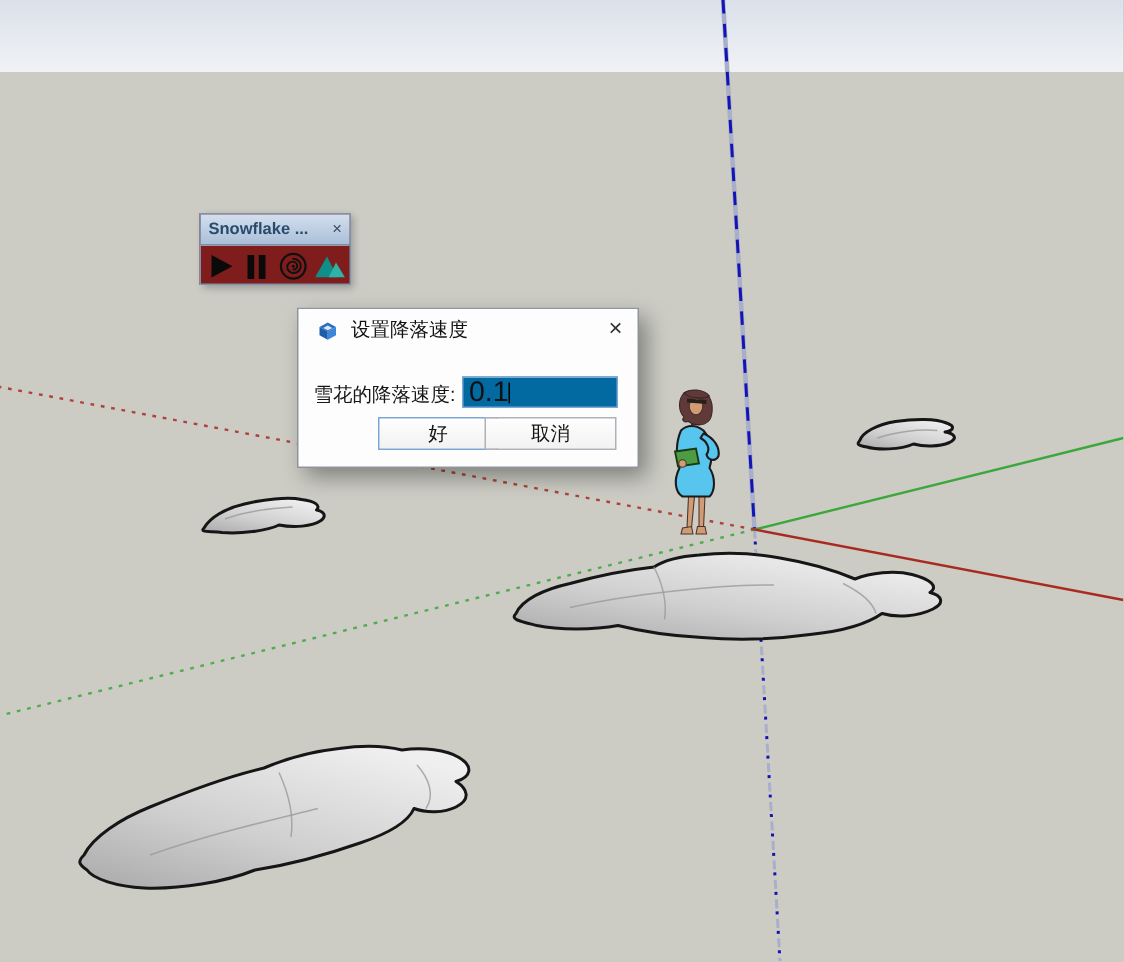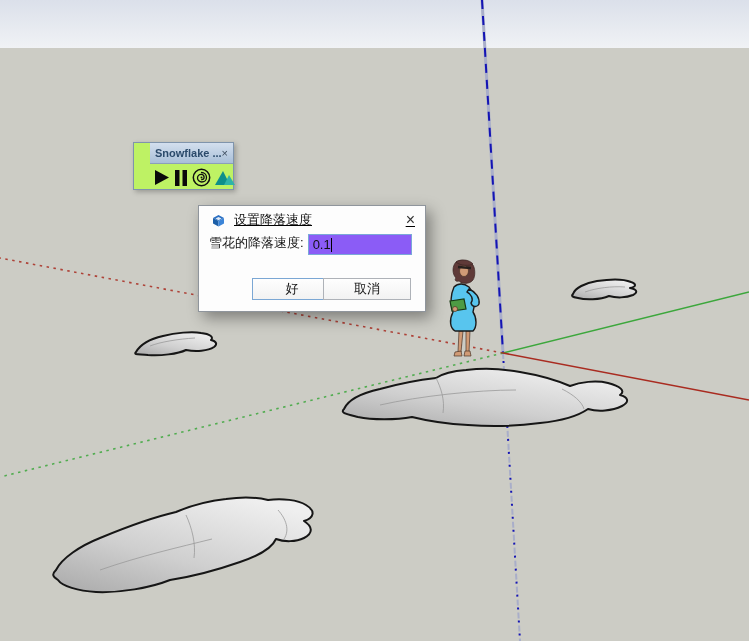--- a/index.html
+++ b/index.html
@@ -21,44 +21,44 @@
   .axis-red{stroke:var(--axis_red,#a92b20);}
   .blob{stroke:#161616;stroke-width:2;stroke-linejoin:round;}
   .crease{fill:none;stroke:#9a9a9a;stroke-width:1;opacity:.8;}
   .dress{fill:var(--dress,#58c5ee);stroke:#1b1b1b;stroke-width:1.4;stroke-linejoin:round;}
   .skin{fill:var(--skin,#d19b76);stroke:#4a3326;stroke-width:.7;}
   .hair{fill:var(--hair,#5f3a38);stroke:#3b2422;stroke-width:.7;}
   .clutch{fill:var(--clutch,#4d9b43);stroke:#173813;stroke-width:1.2;}
 
   
   #toolbar{position:absolute;left:133px;top:142px;width:101px;height:48px;
-    border:1px solid #7f94ac;background:#bef264;box-shadow:2px 2px 5px rgba(0,0,0,.25);
-    box-sizing:border-box;padding-left:16px;}
+    border:1px solid #7f94ac;background:#7f1d1d;box-shadow:2px 2px 5px rgba(0,0,0,.25);
+    box-sizing:border-box;}
   #toolbar-titlebar{height:21px;display:flex;align-items:center;box-sizing:border-box;
     padding:0 4px 0 5px;background:linear-gradient(to bottom,#d3dfee,#a9bfd8);
     border-bottom:1px solid #8ba0b8;cursor:default;}
   #toolbar-title{flex:1;font-size:11px;font-weight:bold;color:#2b4a6b;
     white-space:nowrap;overflow:hidden;}
   #toolbar-close{font-size:11px;color:#3c4c5e;line-height:11px;padding:0 1px;cursor:pointer;}
   #toolbar-body{height:25px;display:flex;align-items:center;gap:4px;padding:1px 3px;}
   .tb-btn{width:22px;height:22px;display:flex;align-items:center;justify-content:center;cursor:pointer;}
 
   
   #dialog{position:absolute;left:198px;top:205px;width:228px;height:107px;
     background:#fdfdfd;border:1px solid #8f959c;box-sizing:border-box;
     box-shadow:5px 6px 14px rgba(0,0,0,.38);}
   #dialog-header{position:absolute;left:0;top:0;width:100%;height:28px;
-    display:flex;align-items:center;padding:0 8px 0 11px;box-sizing:border-box;text-decoration:underline;}
+    display:flex;align-items:center;padding:0 8px 0 11px;box-sizing:border-box;}
   #dialog-title{flex:1;font-size:13px;color:#111;margin-left:7px;white-space:nowrap;}
   #dialog-close{font-size:16px;color:#333;line-height:16px;padding:0 2px;cursor:pointer;font-weight:400;}
-  #dialog-field-row{position:absolute;left:10px;top:28px;right:13px;height:24px;
-    display:flex;align-items:flex-start;}
+  #dialog-field-row{position:absolute;left:10px;top:42px;right:13px;height:24px;
+    display:flex;align-items:flex-end;}
   #dialog-field-label{font-size:13px;color:#161616;white-space:nowrap;}
   #speed-input{margin-left:4px;flex:1;height:21px;border:1px solid #7aa8d8;
-    background:#8b5cf6;font-size:13px;padding:0 0 0 4px;display:flex;align-items:center;
+    background:#0369a1;font-size:19px;padding:0 0 0 4px;display:flex;align-items:center;
     box-sizing:border-box;cursor:text;}
   #speed-value{color:#111;}
   #caret{display:inline-block;width:1px;height:14px;background:#000;margin-left:0;}
   .dlg-btn{position:absolute;top:72px;height:22px;background:linear-gradient(#fefefe,#f2f2f2);
     border:1px solid #aeb2b8;font-size:13px;color:#141414;display:flex;
     align-items:center;justify-content:center;box-sizing:border-box;cursor:pointer;}
   #ok-button{left:53px;width:80px;border-color:#7ba7d4;}
   #cancel-button{left:124px;width:88px;}
 </style>
 </head>

